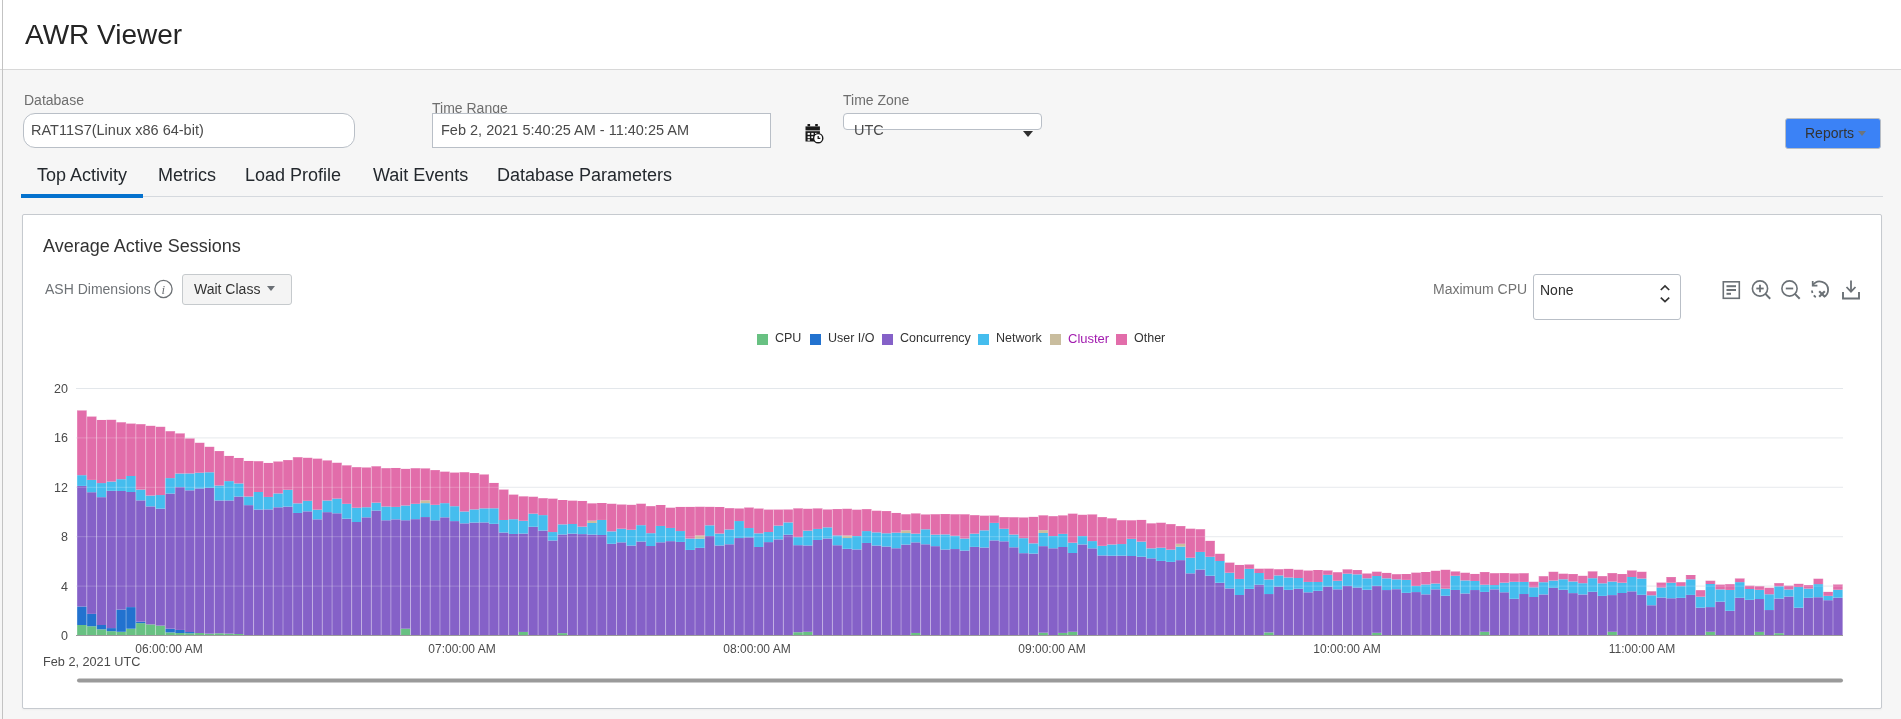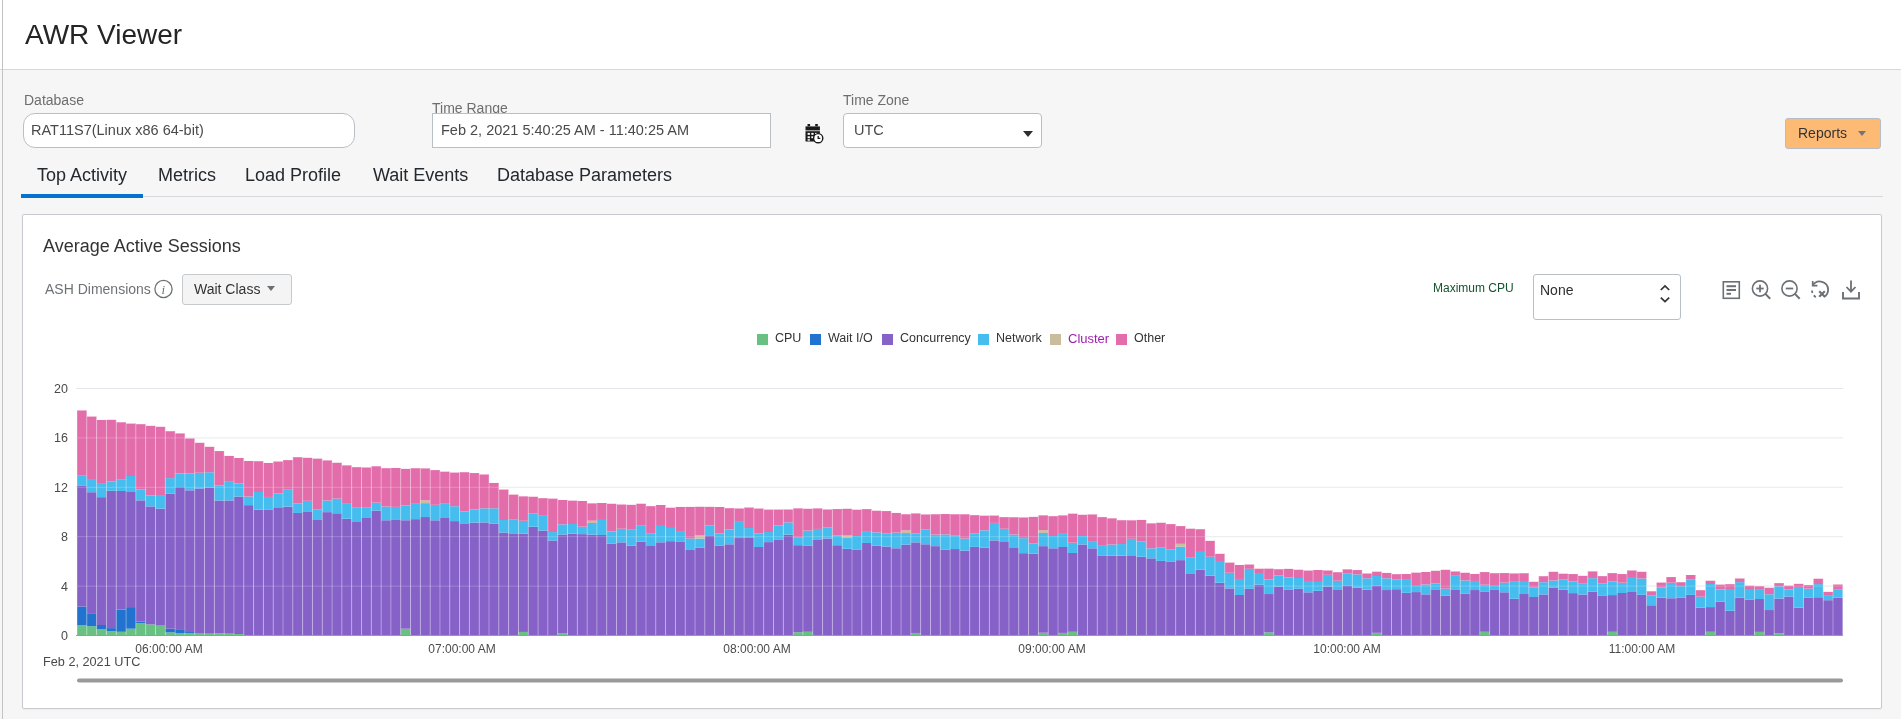--- a/index.html
+++ b/index.html
@@ -24,24 +24,24 @@
 <rect x="3.6" y="9.9" width="2.3" height="1.9"></rect>
       <rect x="7.3" y="9.9" width="2.3" height="1.9"></rect>
       <rect x="11" y="9.9" width="2.3" height="1.9"></rect>
 <rect x="3.6" y="13.3" width="2.3" height="1.9"></rect>
       <rect x="7.3" y="13.3" width="2.3" height="1.9"></rect>
 <rect x="3.6" y="16.2" width="2.3" height="1.5"></rect>
 </g>
 <circle cx="14.2" cy="15.2" r="4.6" fill="#fff" stroke="#1a1a1a" stroke-width="1.4"></circle>
 <path d="M14.2 12.9 v2.5 h2.1" fill="none" stroke="#1a1a1a" stroke-width="1.3"></path>
 </svg>
-<div class="abs" style="left:843px;top:113px;width:199px;height:35px;background:#fff;border:1px solid #b9bfc7;border-radius:4px;font-size:14.5px;color:#4a4a4a;line-height:33px;padding-left:10px">UTC</div>
+<div class="abs" style="left:843px;top:113px;width:199px;height:17px;background:#fff;border:1px solid #b9bfc7;border-radius:4px;font-size:14.5px;color:#4a4a4a;line-height:33px;padding-left:10px">UTC</div>
 <div class="abs" style="left:1022.5px;top:131px;width:0;height:0;border-left:5px solid transparent;border-right:5px solid transparent;border-top:6px solid #2e2e2e"></div>
 
-<div class="abs" style="left:1785px;top:118px;width:96px;height:31px;background:#fdba74;border:1px solid #b7bdc5;border-radius:3px;font-size:14px;color:#333;line-height:29px;padding-left:12px">Reports</div>
+<div class="abs" style="left:1785px;top:118px;width:96px;height:31px;background:#3b82f6;border:1px solid #b7bdc5;border-radius:3px;font-size:14px;color:#333;line-height:29px;padding-left:19px">Reports</div>
 <div class="abs" style="left:1858px;top:131px;width:0;height:0;border-left:4.5px solid transparent;border-right:4.5px solid transparent;border-top:5.5px solid #6e757c"></div>
 
 <div class="abs" style="left:21px;top:195.5px;width:1862px;height:1px;background:#d5d9de"></div>
 <div class="abs" style="left:21px;top:193.5px;width:121.5px;height:4px;background:#0572ce"></div>
 <div class="abs" style="left:37px;top:165px;font-size:18px;color:#24292e">Top Activity</div>
 <div class="abs" style="left:158px;top:165px;font-size:18px;color:#24292e">Metrics</div>
 <div class="abs" style="left:245px;top:165px;font-size:18px;color:#24292e">Load Profile</div>
 <div class="abs" style="left:373px;top:165px;font-size:18px;color:#24292e">Wait Events</div>
 <div class="abs" style="left:497px;top:165px;font-size:18px;color:#24292e">Database Parameters</div>
 
@@ -49,21 +49,21 @@
 
 <div class="abs" style="left:43px;top:236px;font-size:18px;color:#333">Average Active Sessions</div>
 <div class="abs" style="left:45px;top:281px;font-size:14px;color:#6e7276">ASH Dimensions</div>
 <svg class="abs" style="left:154px;top:279px" width="20" height="20" viewBox="0 0 20 20">
     <circle cx="9.5" cy="10" r="8.6" fill="none" stroke="#6e7276" stroke-width="1.3"></circle>
     <text x="9.3" y="14.6" text-anchor="middle" font-size="13" font-family="Liberation Serif, serif" font-style="italic" fill="#6e7276">i</text>
   </svg>
 <div class="abs" style="left:182px;top:274px;width:110px;height:31px;background:#f4f4f4;border:1px solid #c6cacd;border-radius:3px;font-size:14px;color:#333;line-height:29px;padding-left:11px">Wait Class</div>
 <div class="abs" style="left:267px;top:286px;width:0;height:0;border-left:4.5px solid transparent;border-right:4.5px solid transparent;border-top:5.5px solid #6a6f75"></div>
 
-<div class="abs" style="left:1433px;top:281px;font-size:12px;color:#14532d">Maximum CPU</div>
+<div class="abs" style="left:1433px;top:281px;font-size:14px;color:#737373">Maximum CPU</div>
 <div class="abs" style="left:1533px;top:274px;width:148px;height:46px;background:#fff;border:1px solid #b9bfc7;border-radius:3px;font-size:14px;color:#2f2f2f;line-height:31px;padding-left:6px">None</div>
 <svg class="abs" style="left:1657px;top:283px" width="16" height="22" viewBox="0 0 16 22">
     <g fill="none" stroke="#333" stroke-width="1.7">
       <path d="M3.8 7.0 L8 3.0 L12.2 7.0"></path>
       <path d="M3.8 14.6 L8 18.6 L12.2 14.6"></path>
     </g>
   </svg>
 <svg width="160" height="26" viewBox="0 0 160 26" style="position:absolute;left:1721px;top:279px">
 <g fill="none" stroke="#6b7176" stroke-width="1.6">
 <rect x="2.3" y="2.8" width="16" height="16.5"></rect>
@@ -98,21 +98,21 @@
 <g transform="translate(119.5,0)" fill="none" stroke="#6b7176" stroke-width="1.8">
 <line x1="10.5" y1="1.5" x2="10.5" y2="12"></line>
 <path d="M6 8 L10.5 12.7 L15 8"></path>
 <path d="M2.5 13 L2.5 19.5 L18.5 19.5 L18.5 13" stroke-width="1.9"></path>
 </g>
 </svg>
 
 <div style="position:absolute;left:757px;top:334px;width:11px;height:11px;background:#68c182"></div>
 <div style="position:absolute;left:775px;top:331px;font-size:12.5px;color:#333">CPU</div>
 <div style="position:absolute;left:810px;top:334px;width:11px;height:11px;background:#2272cf"></div>
-<div style="position:absolute;left:828px;top:331px;font-size:12.5px;color:#333">Wait I/O</div>
+<div style="position:absolute;left:828px;top:331px;font-size:12.5px;color:#333">User I/O</div>
 <div style="position:absolute;left:882px;top:334px;width:11px;height:11px;background:#8561c8"></div>
 <div style="position:absolute;left:900px;top:331px;font-size:12.5px;color:#333">Concurrency</div>
 <div style="position:absolute;left:978px;top:334px;width:11px;height:11px;background:#45bdee"></div>
 <div style="position:absolute;left:996px;top:331px;font-size:12.5px;color:#333">Network</div>
 <div style="position:absolute;left:1050px;top:334px;width:11px;height:11px;background:#c9bd9e"></div>
 <div style="position:absolute;left:1068px;top:331px;font-size:13px;color:#a21caf">Cluster</div>
 <div style="position:absolute;left:1116px;top:334px;width:11px;height:11px;background:#e26daa"></div>
 <div style="position:absolute;left:1134px;top:331px;font-size:12.5px;color:#333">Other</div>
 
 <svg width="1901" height="719" viewBox="0 0 1901 719" style="position:absolute;left:0px;top:0px;pointer-events:none" font-family="Liberation Sans, sans-serif">

